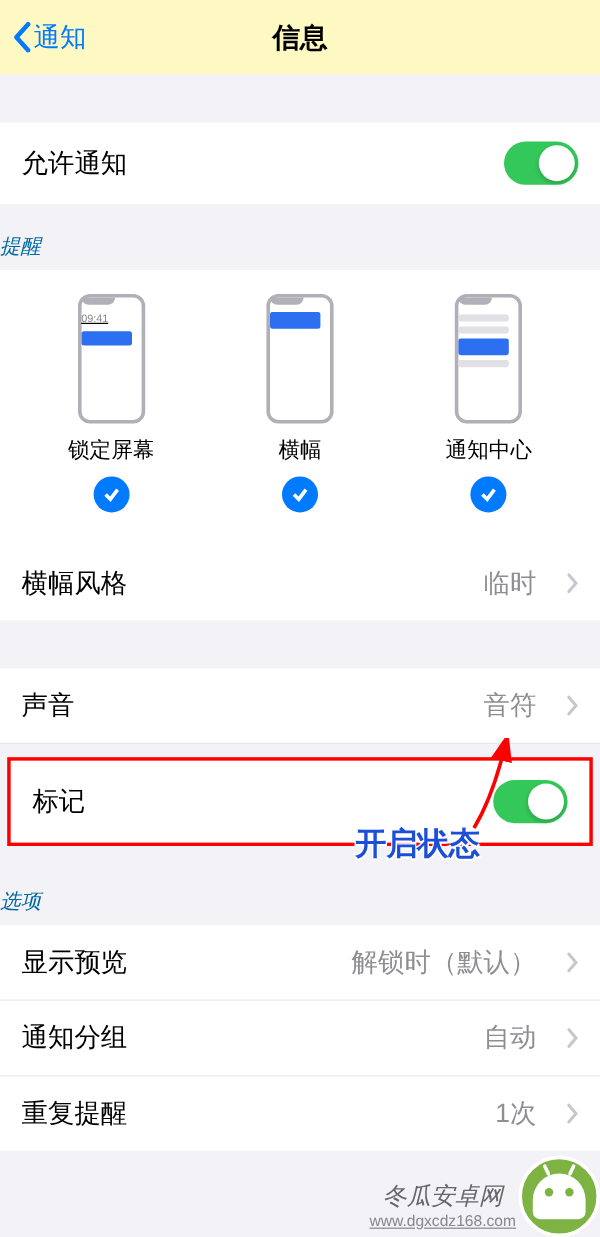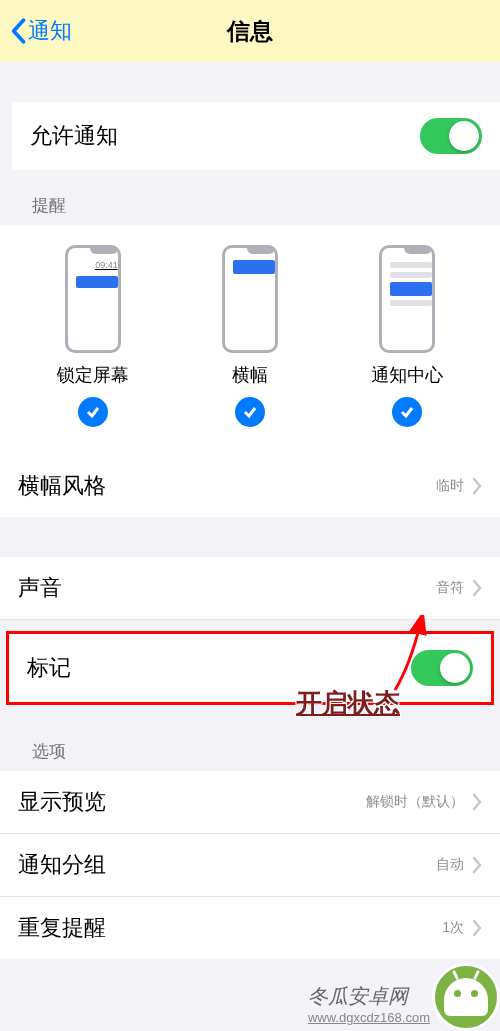--- a/index.html
+++ b/index.html
@@ -27,40 +27,41 @@
       color: #007aff;
       font-size: 22px;
     }
     .back-btn svg { margin-right: 2px; }
     .title {
       font-size: 23px;
       font-weight: 600;
       color: #000;
     }
     .section-header {
-      padding: 24px 32px 8px;
+      padding: 24px 0 8px;
       font-size: 17px;
-      color: #737373;
+      color: #0369a1;
+      font-style: italic;
     }
     .cell {
       background: #fff;
       padding: 16px 18px;
       display: flex;
       align-items: center;
       justify-content: space-between;
       border-bottom: 1px solid #e5e5ea;
       font-size: 22px;
       color: #000;
     }
     .cell.no-border { border-bottom: none; }
     .cell-label { flex: 1; }
     .cell-value {
       color: #8e8e93;
-      font-size: 14px;
-      margin-right: 8px;
+      font-size: 22px;
+      margin-right: 25px;
     }
     .chevron {
       color: #c7c7cc;
     }
     .toggle {
       width: 62px;
       height: 36px;
       background: #34c759;
       border-radius: 18px;
       position: relative;
@@ -91,21 +92,21 @@
     }
     .phone {
       width: 56px;
       height: 108px;
       border: 3px solid #b0b0b8;
       border-radius: 10px;
       background: #fff;
       position: relative;
       display: flex;
       flex-direction: column;
-      align-items: flex-end;
+      align-items: flex-start;
       text-decoration: underline;
     }
     .phone .notch {
       width: 28px;
       height: 6px;
       background: #b0b0b8;
       border-radius: 0 0 6px 6px;
     }
     .phone-lock .timebar {
       font-size: 9px;
@@ -131,48 +132,47 @@
       width: 30px; height: 30px;
       background: #007aff;
       border-radius: 50%;
       display: flex; align-items: center; justify-content: center;
     }
     .checkmark svg { stroke: #fff; stroke-width: 3; fill: none; }
     .red-box {
       border: 3px solid #ff0000;
       margin: 11px 6px;
     }
-    .first-section { margin-top: 40px; padding-left: 12px; }
+    .first-section { margin-top: 40px; }
     .annotation {
       position: absolute;
       right: 100px;
       top: 686px;
-      color: #7f1d1d;
+      color: #1d4ed8;
       font-size: 26px;
       font-weight: bold;
       text-shadow: 1px 1px 0 #fff, -1px -1px 0 #fff, 1px -1px 0 #fff, -1px 1px 0 #fff;
       pointer-events: none;
-      text-decoration: underline;
     }
     .arrow {
       position: absolute;
       right: 65px;
       top: 615px;
       pointer-events: none;
     }
     .watermark {
       position: absolute;
       bottom: 0;
       right: 0;
       display: flex;
       align-items: flex-end;
       gap: 2px;
     }
     .watermark-text {
-      text-align: left;
+      text-align: center;
       padding-bottom: 6px;
     }
     .watermark-text .cn { font-size: 20px; color: #666; font-style: italic; }
     .watermark-text .url { font-size: 13px; color: #888; text-decoration: underline; }
     .watermark-logo {
       width: 68px; height: 68px;
       background: #7cb342;
       border-radius: 50%;
       border: 3px solid #fff;
       display: flex; align-items: center; justify-content: center;

